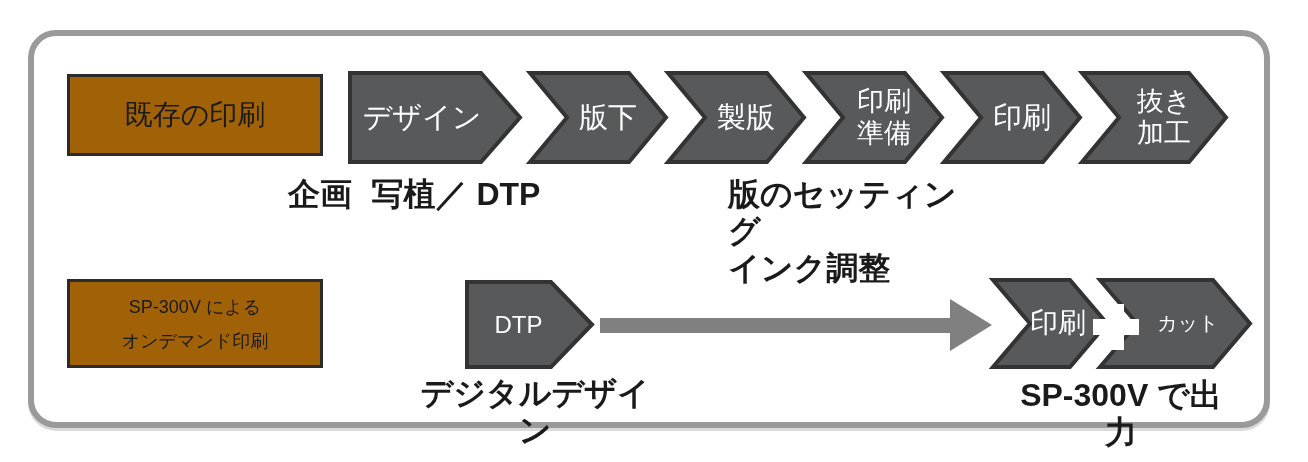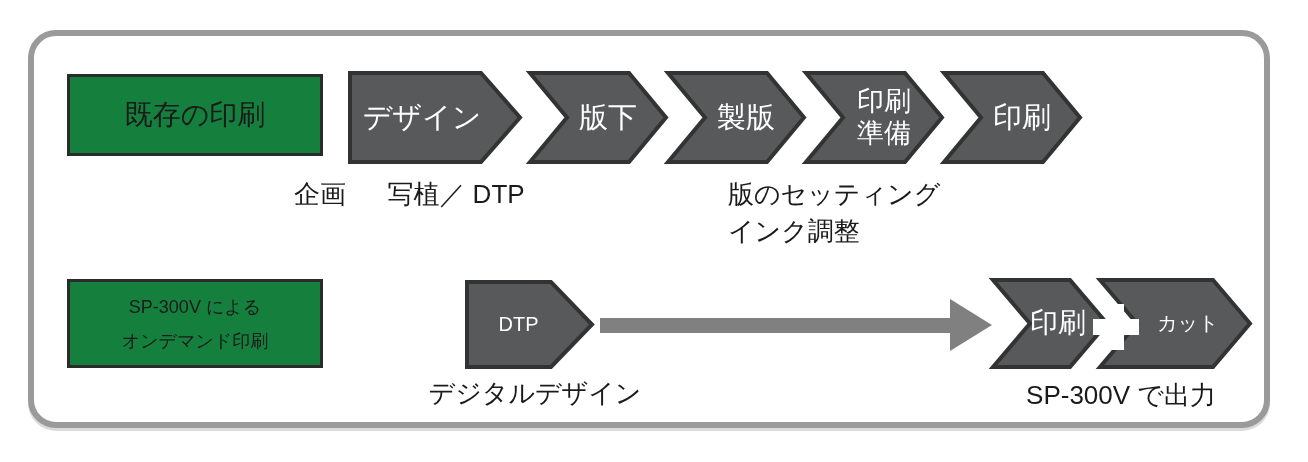--- a/index.html
+++ b/index.html
@@ -7,35 +7,35 @@
     position:relative;width:1308px;height:462px;background:#ffffff;
     font-family:"Liberation Sans","DejaVu Sans",sans-serif;color:#1a1a1a;
     overflow:hidden;
   }
   .frame{
     position:absolute;left:28px;top:30px;width:1242px;height:398px;
     border:6px solid #9a9a9a;border-radius:28px;box-sizing:border-box;
     background:#ffffff;box-shadow:0 3px 0 rgba(150,150,150,.35);
   }
   .label-box{
-    position:absolute;box-sizing:border-box;border:3px solid #2b2b2b;background:#15803d;
+    position:absolute;box-sizing:border-box;border:3px solid #2b2b2b;background:#a16207;
     display:flex;align-items:center;justify-content:center;text-align:center;
   }
   .label-box.top{left:67px;top:74px;width:256px;height:82px;font-size:28px;}
   .label-box.bottom{left:67px;top:279px;width:256px;height:89px;font-size:18px;line-height:34px;white-space:pre-line;}
   .step{position:absolute;}
   .step svg{position:absolute;left:0;top:0;overflow:visible;display:block;}
   .step .step-label{
     position:absolute;inset:0;display:flex;align-items:center;justify-content:center;
     color:#ffffff;font-size:29px;text-align:center;white-space:pre-line;line-height:1.15;
   }
   .step .step-label.two-line{font-size:27px;}
   .step .step-label.chev{padding-left:20px;}
   .step .step-label.pent{padding-right:26px;}
-  .annot{position:absolute;font-size:26px;line-height:37px;white-space:pre-line;}
+  .annot{position:absolute;font-size:32px;line-height:37px;white-space:pre-line;font-weight:bold;}
   .annot.center{text-align:center;}
   .connector-line{position:absolute;left:600px;top:318px;width:355px;height:15px;background:#808080;}
   .connector-head{
     position:absolute;left:950px;top:299px;width:0;height:0;
     border-left:42px solid #808080;border-top:26px solid transparent;border-bottom:26px solid transparent;
   }
   .plus{position:absolute;left:1093px;top:304px;width:46px;height:46px;z-index:5;}
   .plus::before,.plus::after{content:"";position:absolute;background:#ffffff;}
   .plus::before{left:0;top:15px;width:46px;height:16px;}
   .plus::after{left:15px;top:0;width:16px;height:46px;}
@@ -80,36 +80,43 @@
 準備</span>
   </div>
 
   <div class="step" style="left:944px;top:73px;width:136px;height:89px">
     <svg width="136" height="89" viewBox="0 0 136 89">
       <polygon points="0,0 99,0 136,44.5 99,89 0,89 37,44.5" fill="#58595b" stroke="#333333" stroke-width="4"></polygon>
     </svg>
     <span class="step-label chev">印刷</span>
   </div>
 
+  <div class="step" style="left:1082px;top:73px;width:144px;height:89px">
+    <svg width="144" height="89" viewBox="0 0 144 89">
+      <polygon points="0,0 107,0 144,44.5 107,89 0,89 37,44.5" fill="#58595b" stroke="#333333" stroke-width="4"></polygon>
+    </svg>
+    <span class="step-label chev two-line">抜き
+加工</span>
+  </div>
 
   <div class="annot center" style="left:270px;top:176px;width:100px">企画</div>
   <div class="annot" style="left:728px;top:176px;width:260px">版のセッティング
 インク調整</div>
   <div class="annot center" style="left:356px;top:176px;width:200px">写植／ DTP</div>
 
   <div class="label-box bottom">
     <span>SP-300V による
 オンデマンド印刷</span>
   </div>
 
   <div class="step" style="left:467px;top:282px;width:125px;height:85px">
     <svg width="125" height="85" viewBox="0 0 125 85">
       <polygon points="0,0 84,0 125,42.5 84,85 0,85" fill="#58595b" stroke="#333333" stroke-width="4"></polygon>
     </svg>
-    <span class="step-label" style="padding-right:22px;font-size:20px">DTP</span>
+    <span class="step-label" style="padding-right:22px;font-size:24px">DTP</span>
   </div>
 
   <div class="connector-line"></div>
   <div class="connector-head"></div>
 
   <div class="step" style="left:993px;top:280px;width:114px;height:87px">
     <svg width="114" height="87" viewBox="0 0 114 87">
       <polygon points="0,0 77,0 114,43.5 77,87 0,87 37,43.5" fill="#58595b" stroke="#333333" stroke-width="4"></polygon>
     </svg>
     <span class="step-label" style="padding-left:16px;font-size:28px">印刷</span>

